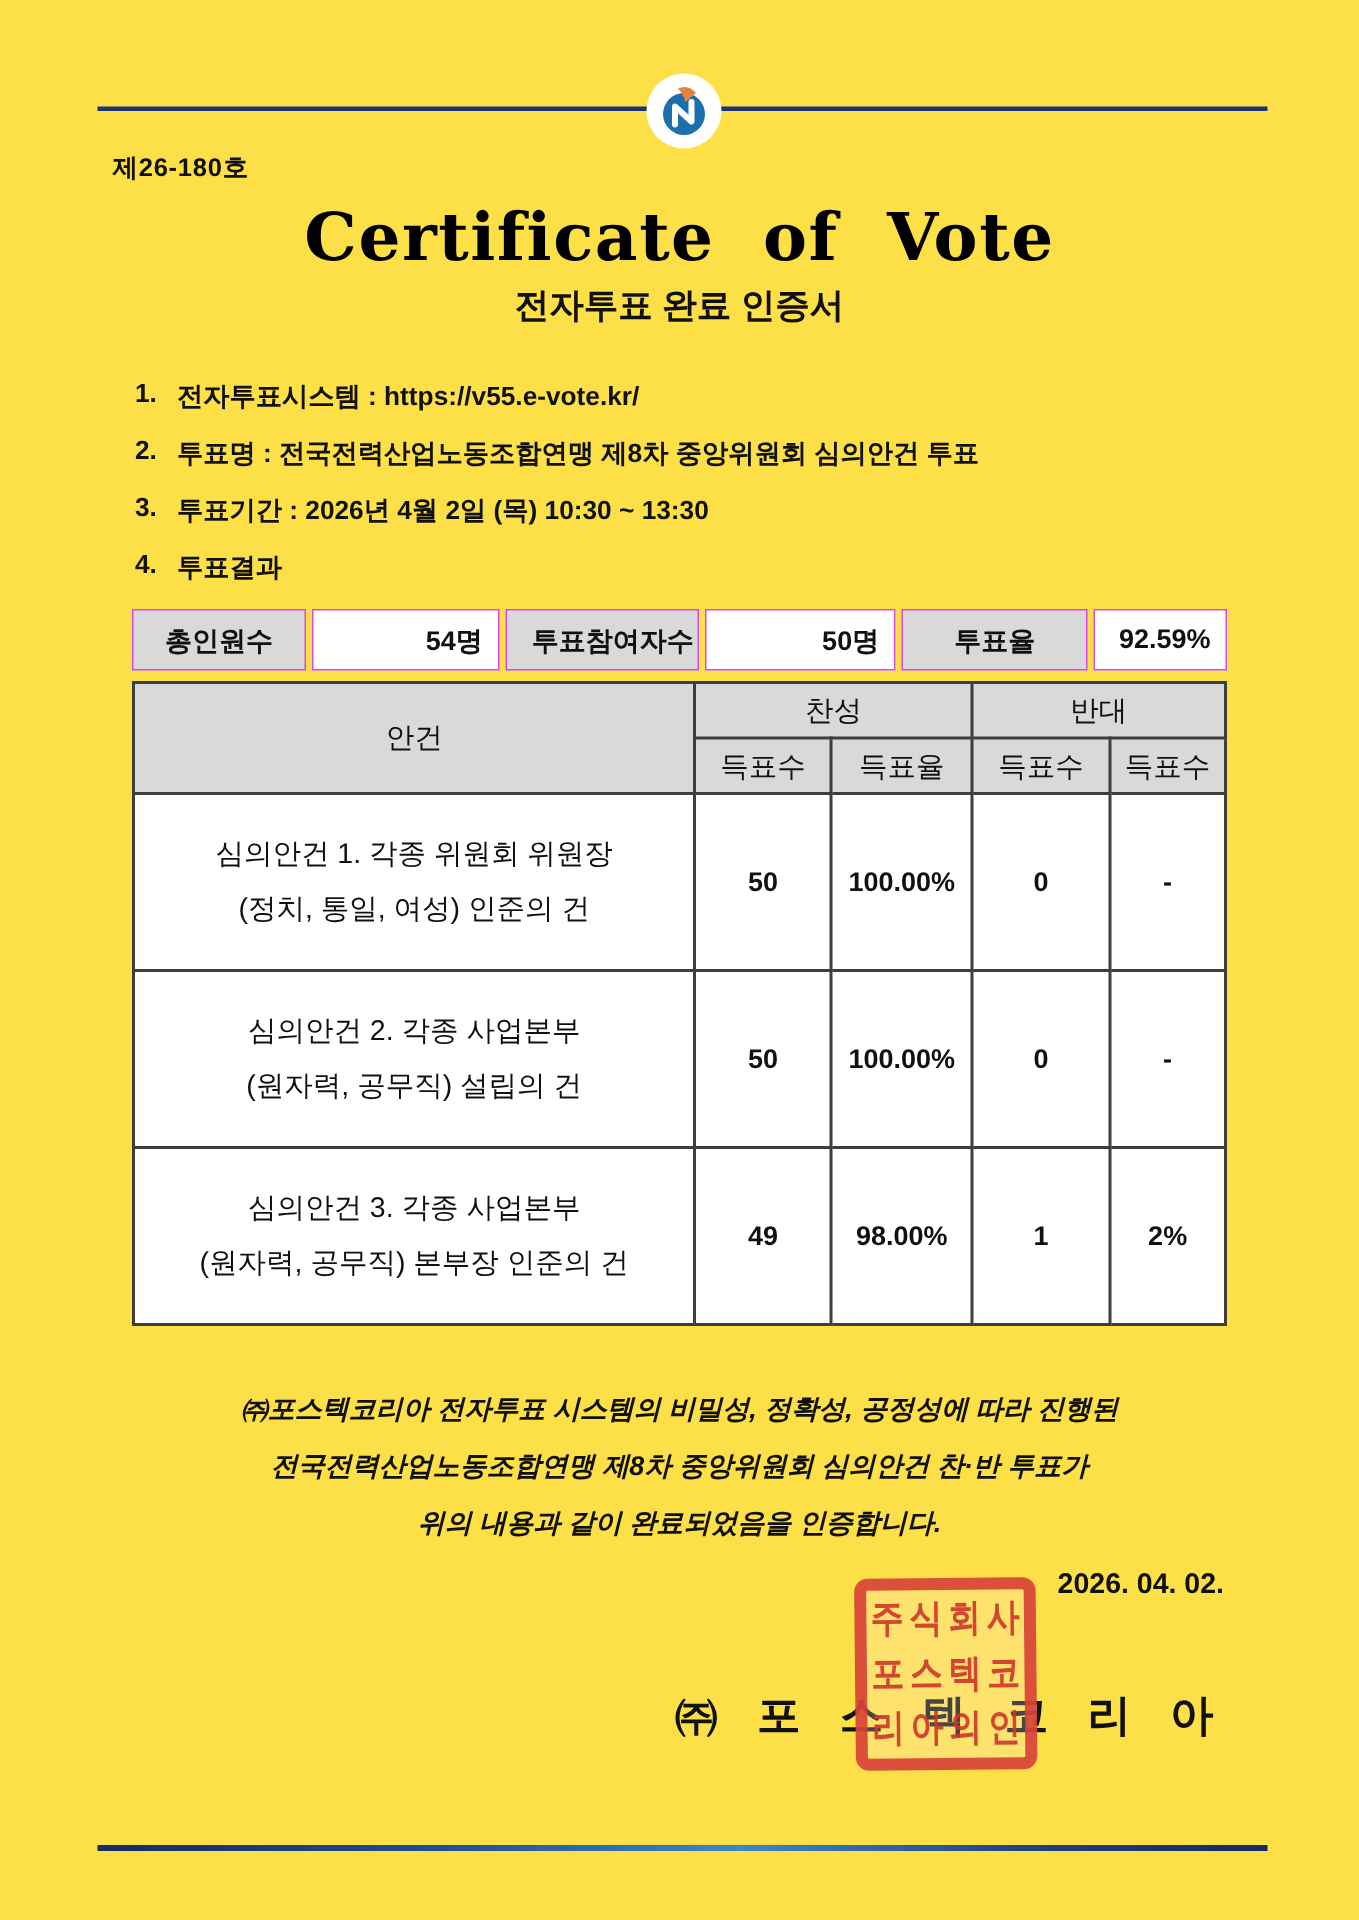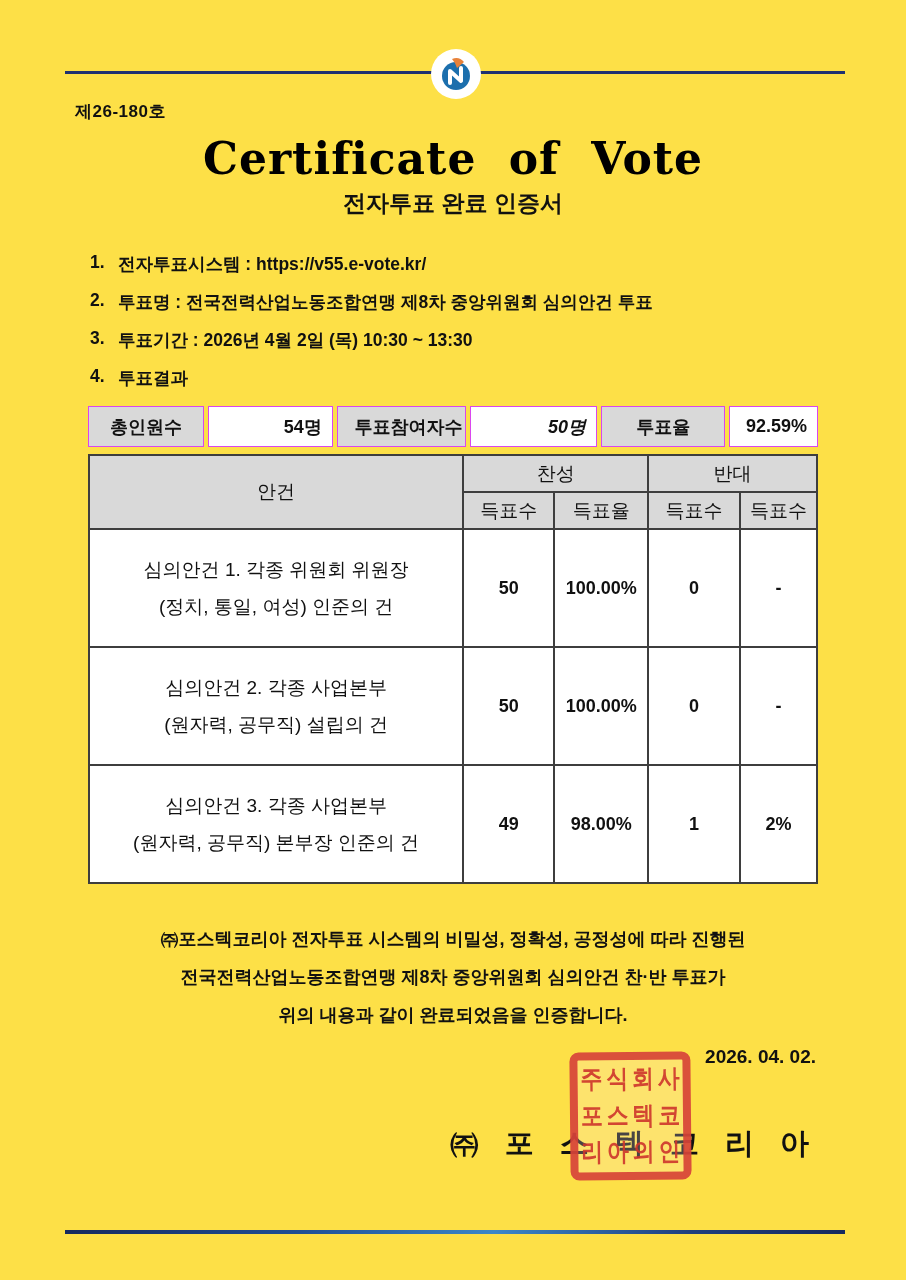--- a/index.html
+++ b/index.html
@@ -95,21 +95,21 @@
     font-size: 18px;
     font-weight: 700;
     display: flex;
     align-items: center;
   }
   .s-label { background: #d9d9d9; justify-content: center; }
   .s-value { background: #fff; justify-content: flex-end; padding-right: 10px; }
   .s-c1 { width: 15.9%; }
   .s-c2 { width: 17.1%; }
   .s-c3 { width: 17.7%; padding-left: 14px; }
-  .s-c4 { width: 17.4%; font-style: italic; }
+  .s-c4 { width: 17.4%; }
   .s-c5 { width: 17.0%; }
   .s-c6 { flex: 1; }
 
   
   table.results {
     width: 100%;
     border-collapse: collapse;
     table-layout: fixed;
   }
   table.results td {
@@ -129,20 +129,21 @@
   .num-cell { font-size: 18px; font-weight: 700; }
 
   
   .statement {
     margin-top: 36px;
     text-align: center;
     font-size: 18px;
     font-weight: 600;
     line-height: 38px;
     white-space: nowrap;
+    font-style: italic;
   }
 
   .cert-date {
     margin-top: 12px;
     text-align: right;
     font-size: 19px;
     font-weight: 700;
     padding-right: 2px;
   }
 

